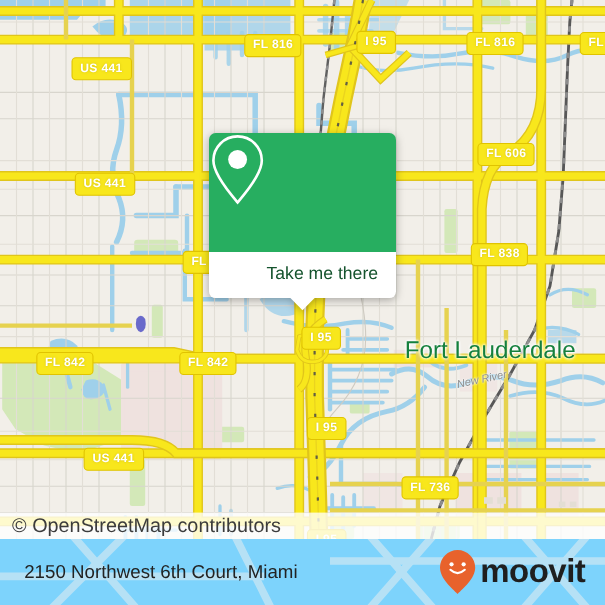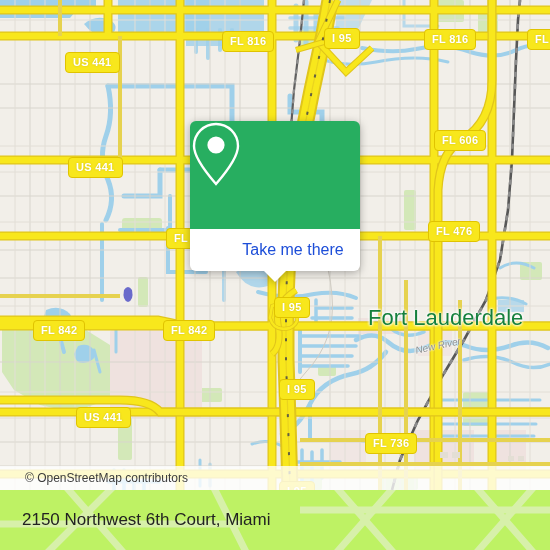--- a/index.html
+++ b/index.html
@@ -46,23 +46,23 @@
     white-space:nowrap;
     text-shadow:0 0 2px #fff,0 0 2px #fff;
   }
 
   
   .attribution{
     position:absolute;left:0;bottom:0;
     width:550px;height:24px;
     background:rgba(255,255,255,.78);
     color:#3c3c3c;
-    font-size:12px;
+    font-size:18px;
     line-height:24px;
-    padding-left:25px;
+    padding-left:11px;
     box-sizing:border-box;
     white-space:nowrap;
   }
 
   
   .popup{
     position:absolute;
     left:190px;top:121px;
     width:170px;
     filter:drop-shadow(0 2px 4px rgba(0,0,0,.30));
@@ -74,35 +74,35 @@
     display:flex;align-items:center;justify-content:center;
   }
   .popup-foot{
     position:relative;
     background:#ffffff;
     border-radius:0 0 6px 6px;
     height:42px;
     display:flex;align-items:center;justify-content:center;
   }
   .popup-foot span{
-    color:#1d4ed8;font-size:16px;margin-left:36px;
+    color:#14532d;font-size:16px;margin-left:36px;
   }
   .popup-tail{
     position:absolute;left:50%;bottom:-11px;
     margin-left:-11px;width:0;height:0;
     border-left:11px solid transparent;
     border-right:11px solid transparent;
     border-top:11px solid #ffffff;
   }
 
   
   .bottombar{
     position:absolute;left:0;top:490px;
     width:550px;height:60px;
-    background:#bef264;
+    background:#7dd3fc;
     overflow:hidden;
   }
   .bottombar .wm{position:absolute;left:0;top:0;opacity:.5;}
   .addr{
     position:absolute;left:22px;top:0;height:60px;
     display:flex;align-items:center;
     color:#222222;font-size:17px;white-space:nowrap;
   }
   .brand{
     position:absolute;right:18px;top:0;height:60px;
@@ -329,21 +329,21 @@
 
     <div id="shield-layer">
         <div class="shield" style="left: 222px; top: 31px;">FL 816</div>
         <div class="shield" style="left: 324px; top: 28px;">I 95</div>
         <div class="shield" style="left: 424px; top: 29px;">FL 816</div>
         <div class="shield" style="left: 527px; top: 29px;">FL</div>
         <div class="shield" style="left: 65px; top: 52px;">US 441</div>
         <div class="shield" style="left: 68px; top: 157px;">US 441</div>
         <div class="shield" style="left: 434px; top: 130px;">FL 606</div>
         <div class="shield" style="left: 166px; top: 228px;">FL</div>
-        <div class="shield" style="left: 428px; top: 221px;">FL 476</div>
+        <div class="shield" style="left: 428px; top: 221px;">FL 838</div>
         <div class="shield" style="left: 274px; top: 297px;">I 95</div>
         <div class="shield" style="left: 33px; top: 320px;">FL 842</div>
         <div class="shield" style="left: 163px; top: 320px;">FL 842</div>
         <div class="shield" style="left: 279px; top: 379px;">I 95</div>
         <div class="shield" style="left: 76px; top: 407px;">US 441</div>
         <div class="shield" style="left: 365px; top: 413px; margin-top: 20px;">FL 736</div>
         <div class="shield" style="left: 279px; top: 481px;">I 95</div>
       </div>
 
     <div id="label-layer">
@@ -375,14 +375,23 @@
         <path d="M330 -10 L400 70"></path>
         <path d="M400 -10 L330 70"></path>
         <path d="M470 -10 L540 70"></path>
         <path d="M540 -10 L470 70"></path>
         <path d="M0 34 L240 34"></path>
         <path d="M300 20 L550 20"></path>
         <path d="M210 -10 L250 70"></path>
       </g>
     </svg>
     <div class="addr">2150 Northwest 6th Court, Miami</div>
+    <div class="brand">
+      <svg width="34" height="42" viewBox="0 0 34 42">
+        <path d="M17 1 C8.2 1 1 8.2 1 17 C1 27 12 36 17 41 C22 36 33 27 33 17 C33 8.2 25.8 1 17 1 Z" fill="#e8622c"></path>
+        <circle cx="11.5" cy="14" r="1.9" fill="#ffffff"></circle>
+        <circle cx="22.5" cy="14" r="1.9" fill="#ffffff"></circle>
+        <path d="M10.5 19 q6.5 6 13 0" stroke="#ffffff" stroke-width="2" fill="none" stroke-linecap="round"></path>
+      </svg>
+      <span class="brand-name">moovit</span>
+    </div>
   </div>
 </div>
 
 </body></html>

